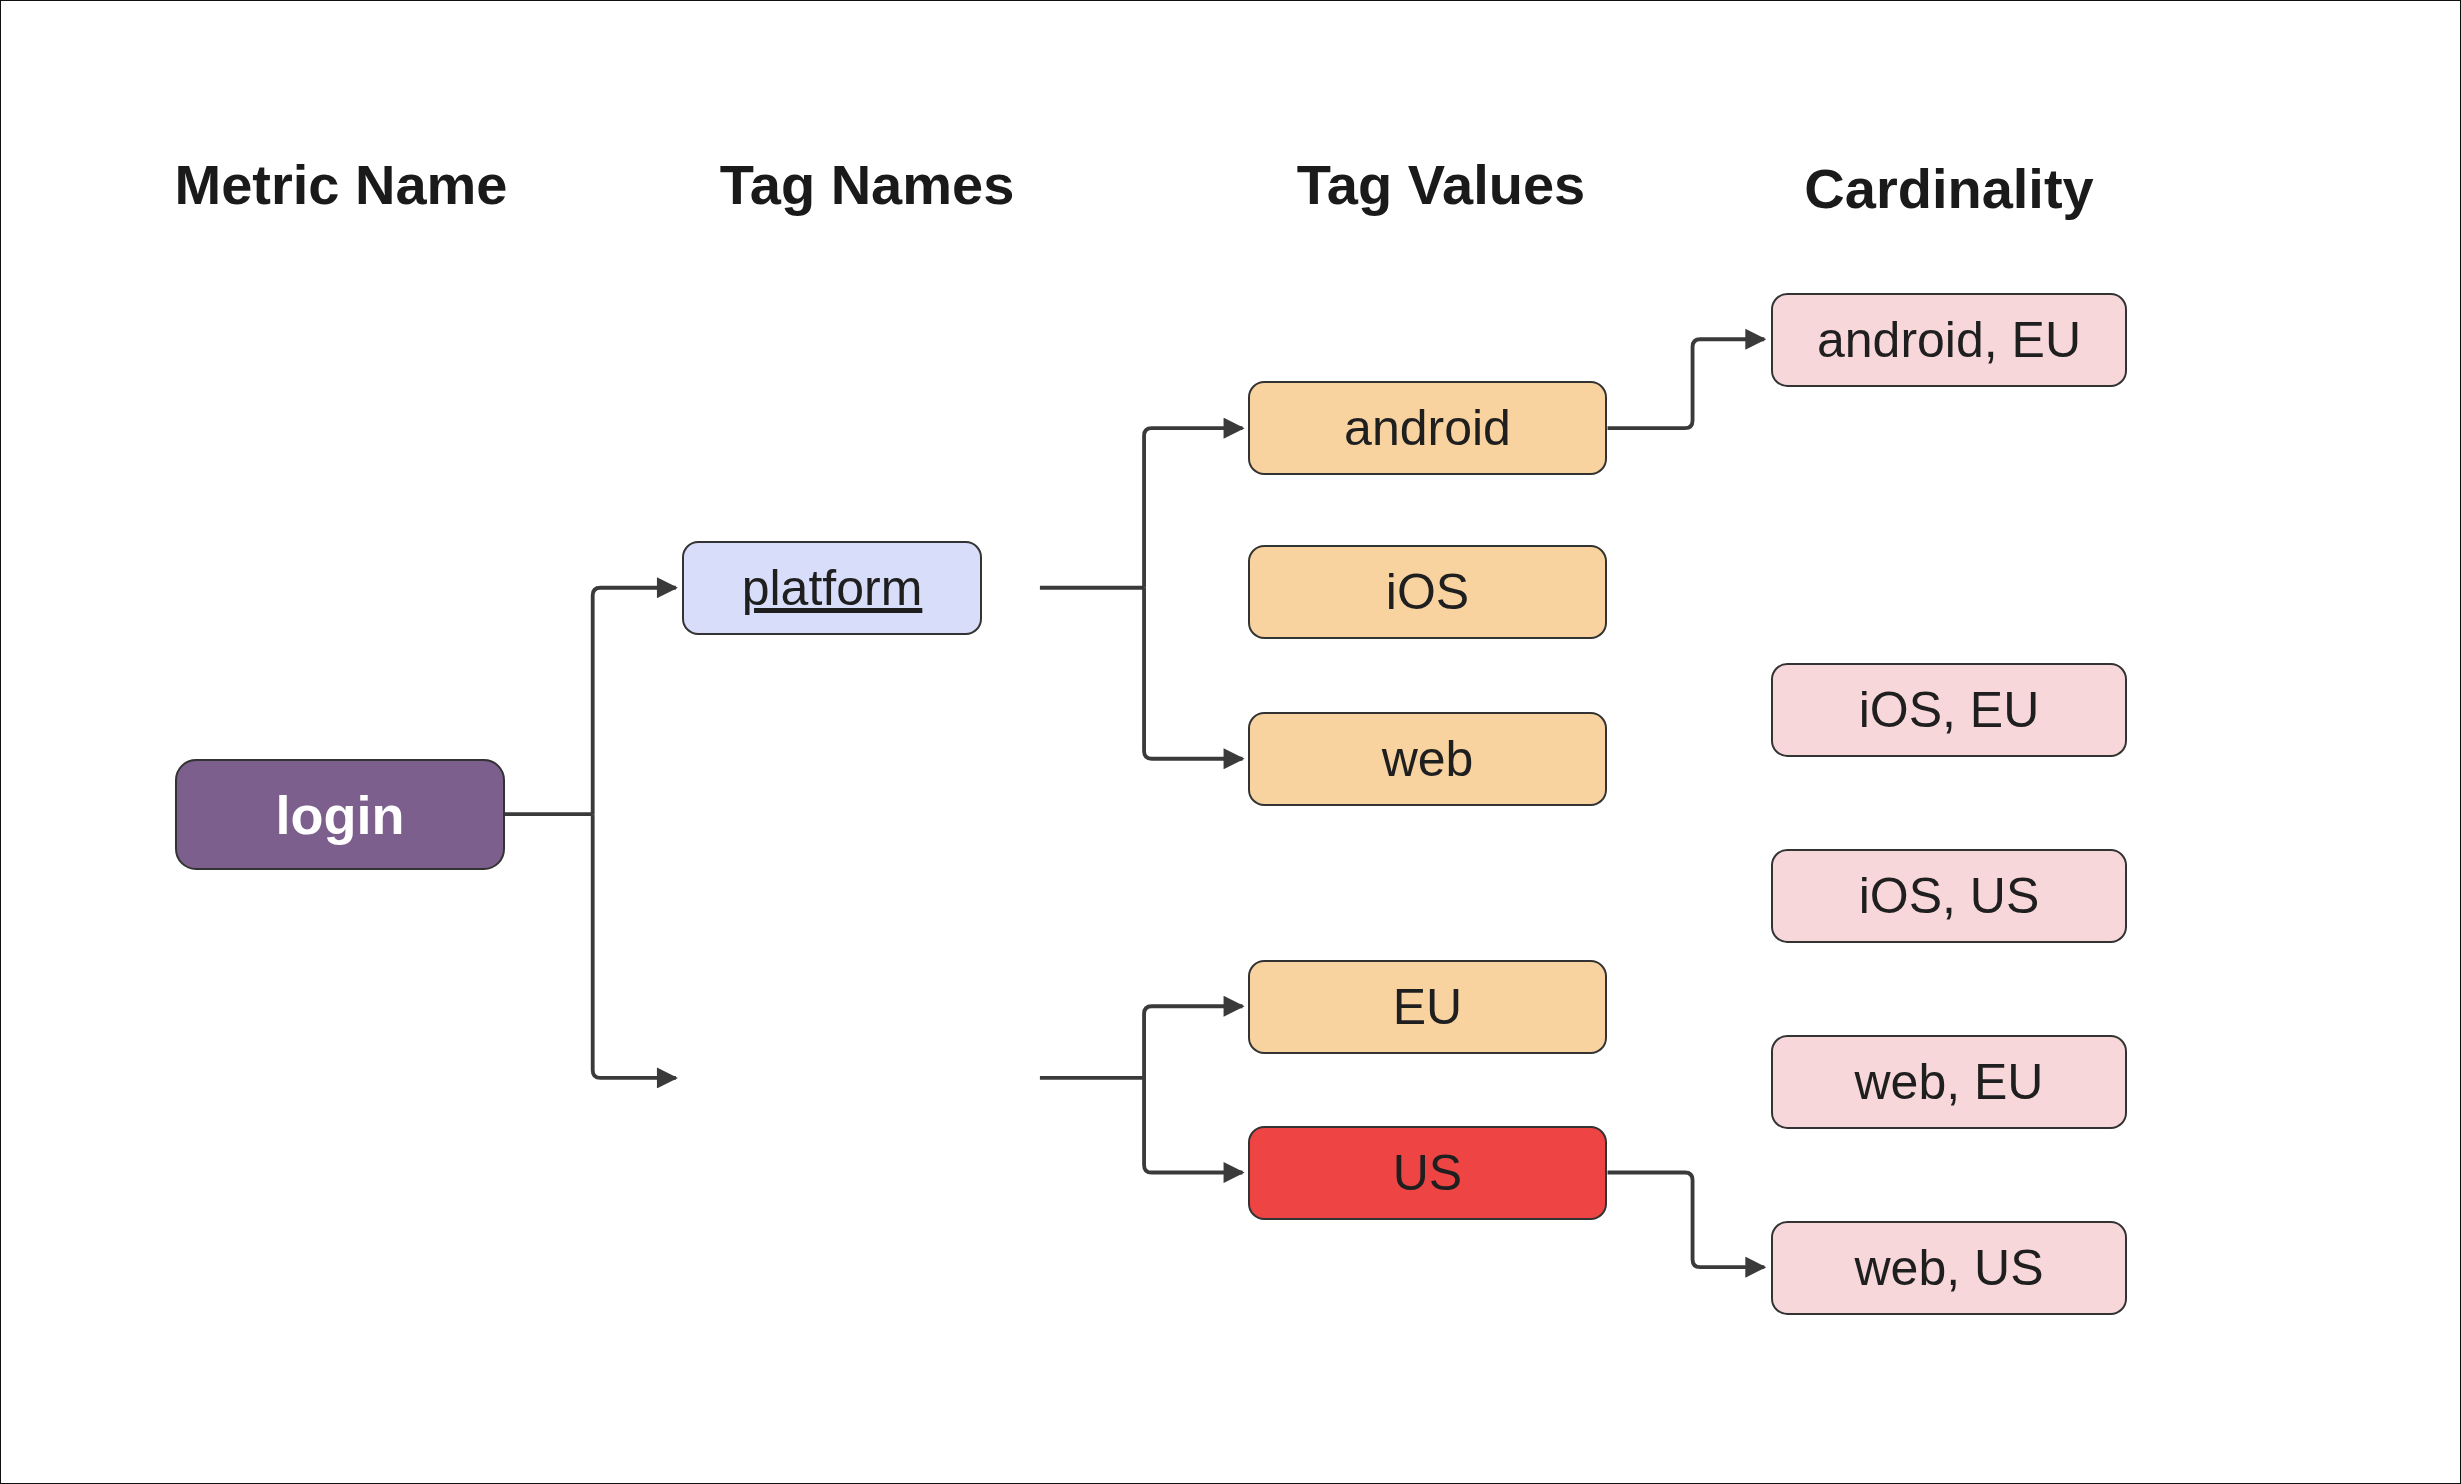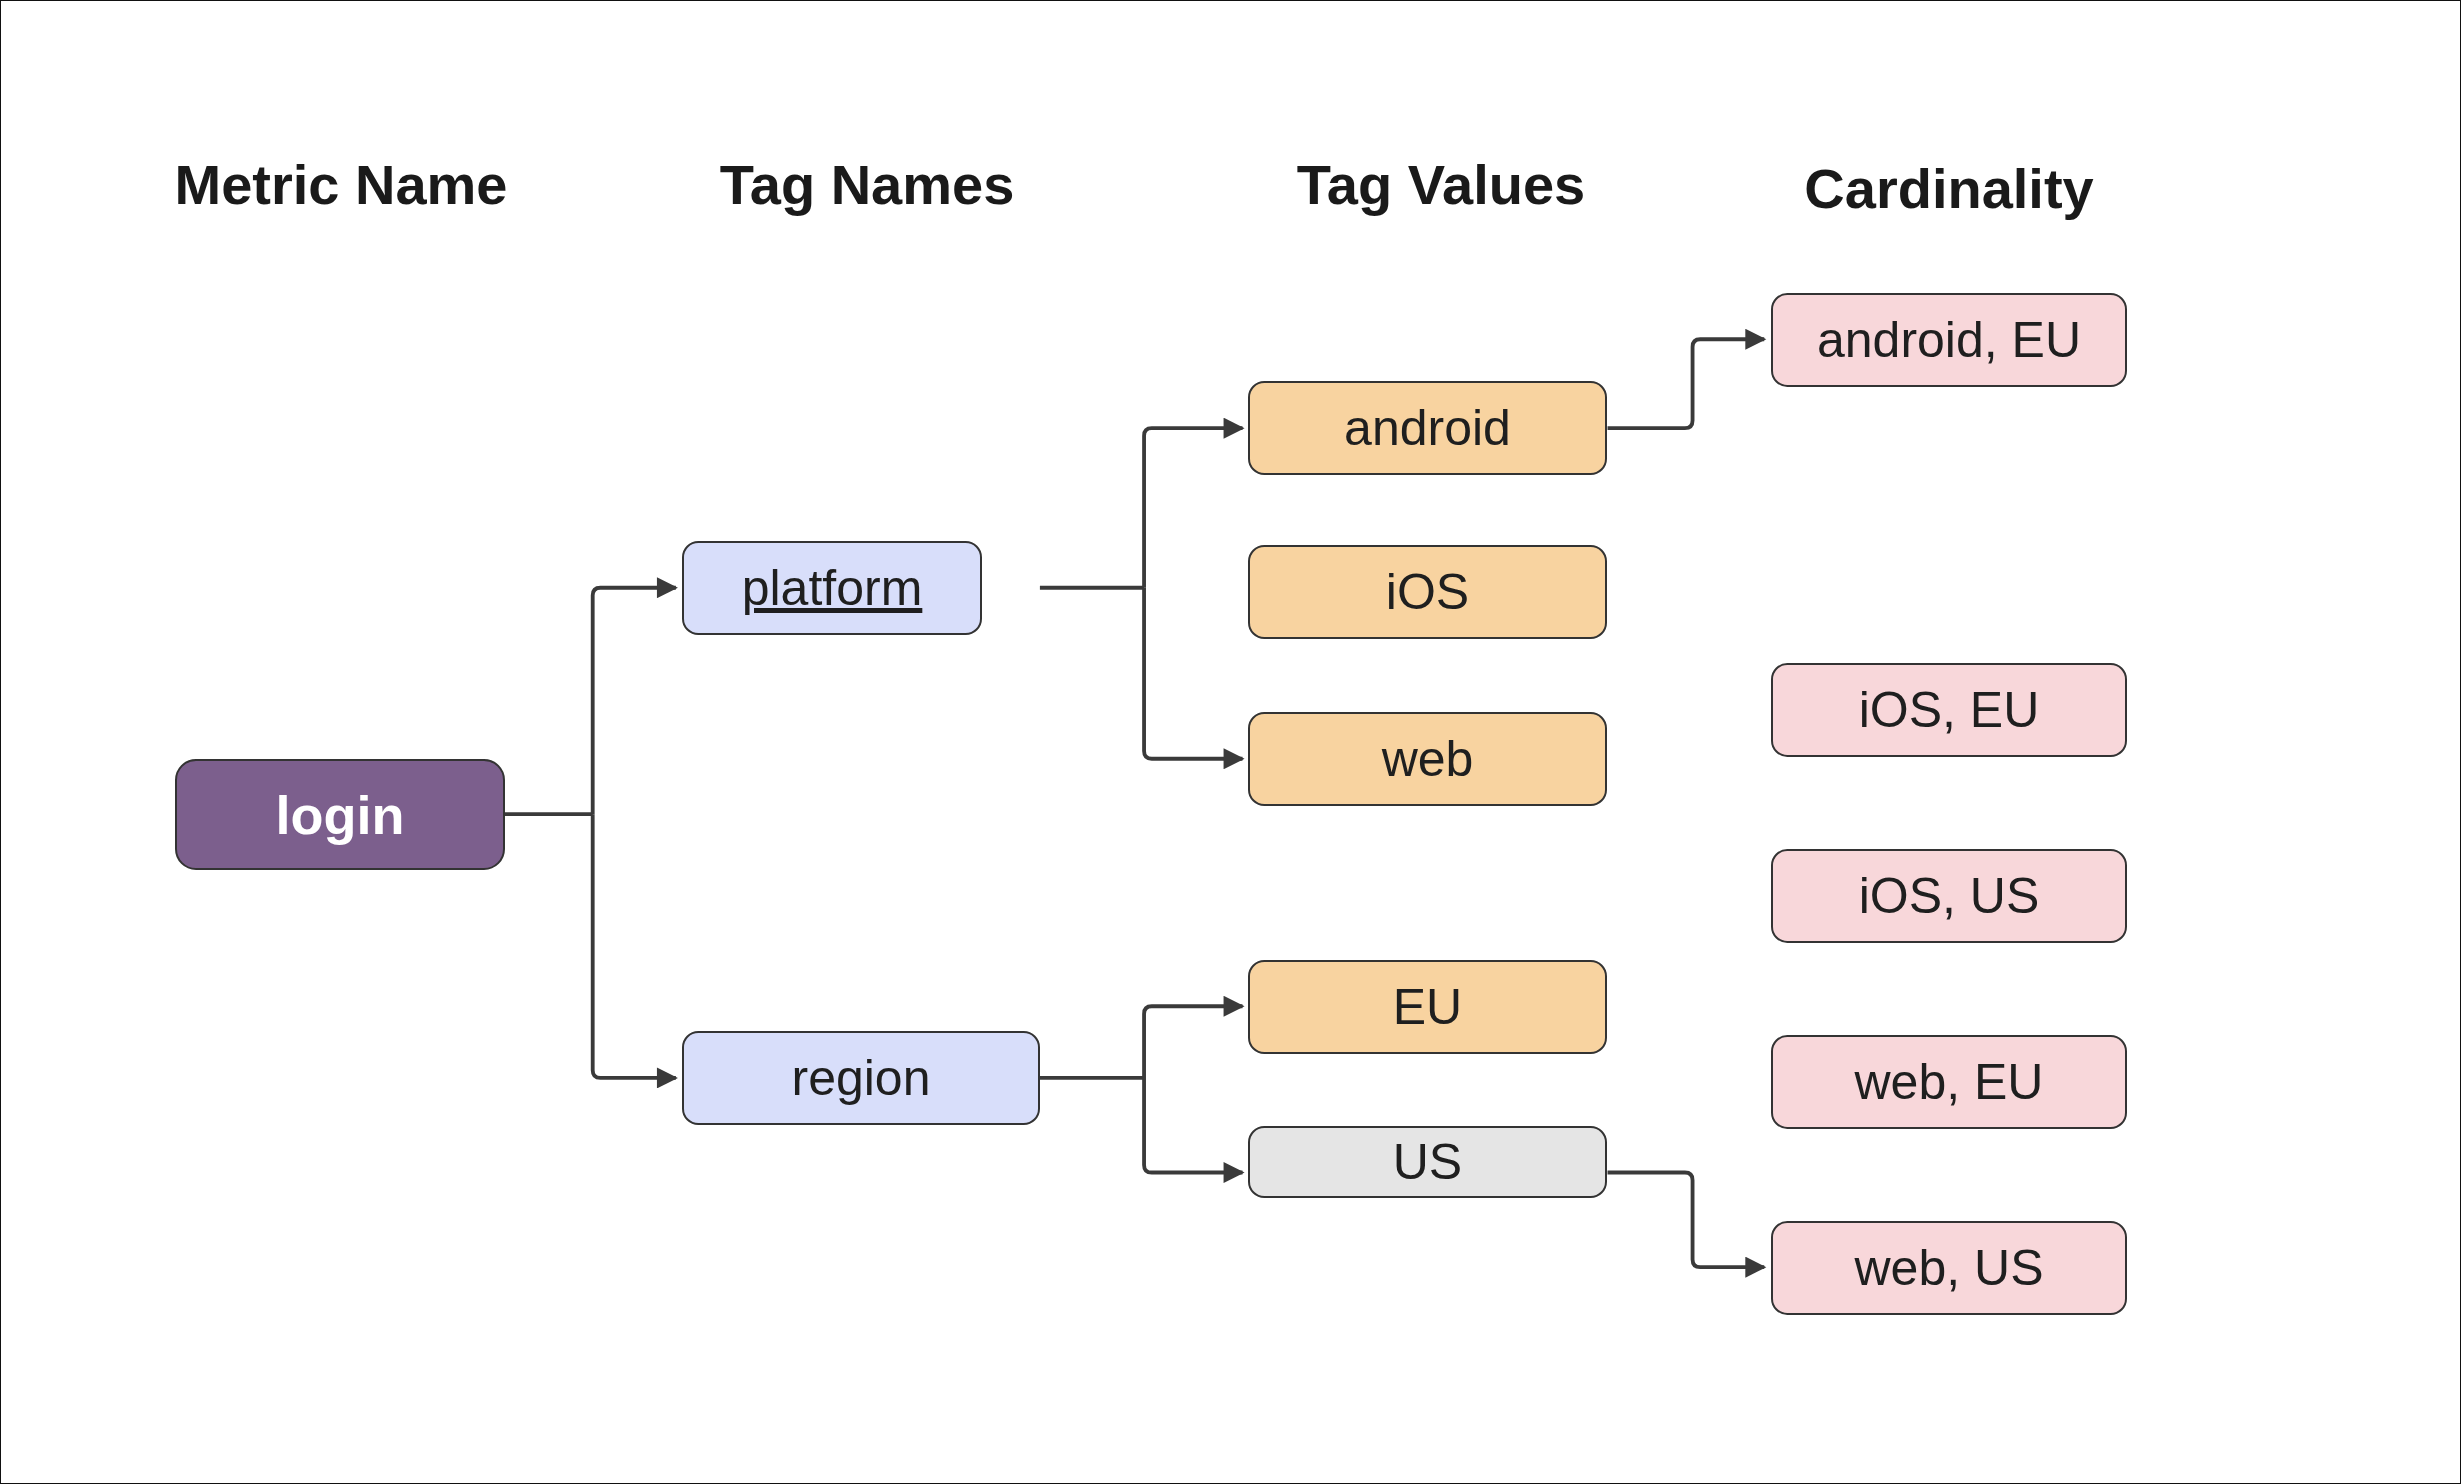--- a/index.html
+++ b/index.html
@@ -91,37 +91,34 @@
   <div class="col-header" style="left:1440px; top:156px;">Tag Values</div>
   <div class="col-header" style="left:1948px; top:160px;">Cardinality</div>
 
   <div class="node node-metric" style="left: 174px; top: 758px; width: 330px; height: 111px; background-color: rgb(124, 95, 141); color: rgb(255, 255, 255); border-color: rgb(51, 51, 51);">
     <span>login</span>
   </div>
 
   <div class="node" style="left: 681px; top: 540px; width: 300px; height: 94px; background-color: rgb(216, 222, 250); border-color: rgb(51, 51, 51); text-decoration: underline;">
     <span>platform</span>
   </div>
-  <div class="node" style="left: 681px; top: 1030px; width: 358px; height: 94px; background-color: rgb(216, 222, 250); border-color: rgb(51, 51, 51);">
-    <span>region</span>
-  </div>
 
   <div class="node" style="left: 1247px; top: 380px; width: 359px; height: 94px; background-color: rgb(248, 211, 160); border-color: rgb(51, 51, 51);">
     <span>android</span>
   </div>
   <div class="node" style="left: 1247px; top: 544px; width: 359px; height: 94px; background-color: rgb(248, 211, 160); border-color: rgb(51, 51, 51);">
     <span>iOS</span>
   </div>
   <div class="node" style="left: 1247px; top: 711px; width: 359px; height: 94px; background-color: rgb(248, 211, 160); border-color: rgb(51, 51, 51);">
     <span>web</span>
   </div>
   <div class="node" style="left: 1247px; top: 959px; width: 359px; height: 94px; background-color: rgb(248, 211, 160); border-color: rgb(51, 51, 51);">
     <span>EU</span>
   </div>
-  <div class="node" style="left: 1247px; top: 1125px; width: 359px; height: 72px; background-color: #e5e5e5; border-color: rgb(51, 51, 51);">
+  <div class="node" style="left: 1247px; top: 1125px; width: 359px; height: 94px; background-color: #ef4444; border-color: rgb(51, 51, 51);">
     <span>US</span>
   </div>
 
   <div class="node" style="left: 1770px; top: 292px; width: 356px; height: 94px; background-color: rgb(248, 215, 218); border-color: rgb(51, 51, 51);">
     <span>android, EU</span>
   </div>
   <div class="node" style="left: 1770px; top: 662px; width: 356px; height: 94px; background-color: rgb(248, 215, 218); border-color: rgb(51, 51, 51);">
     <span>iOS, EU</span>
   </div>
   <div class="node" style="left: 1770px; top: 848px; width: 356px; height: 94px; background-color: rgb(248, 215, 218); border-color: rgb(51, 51, 51);">

